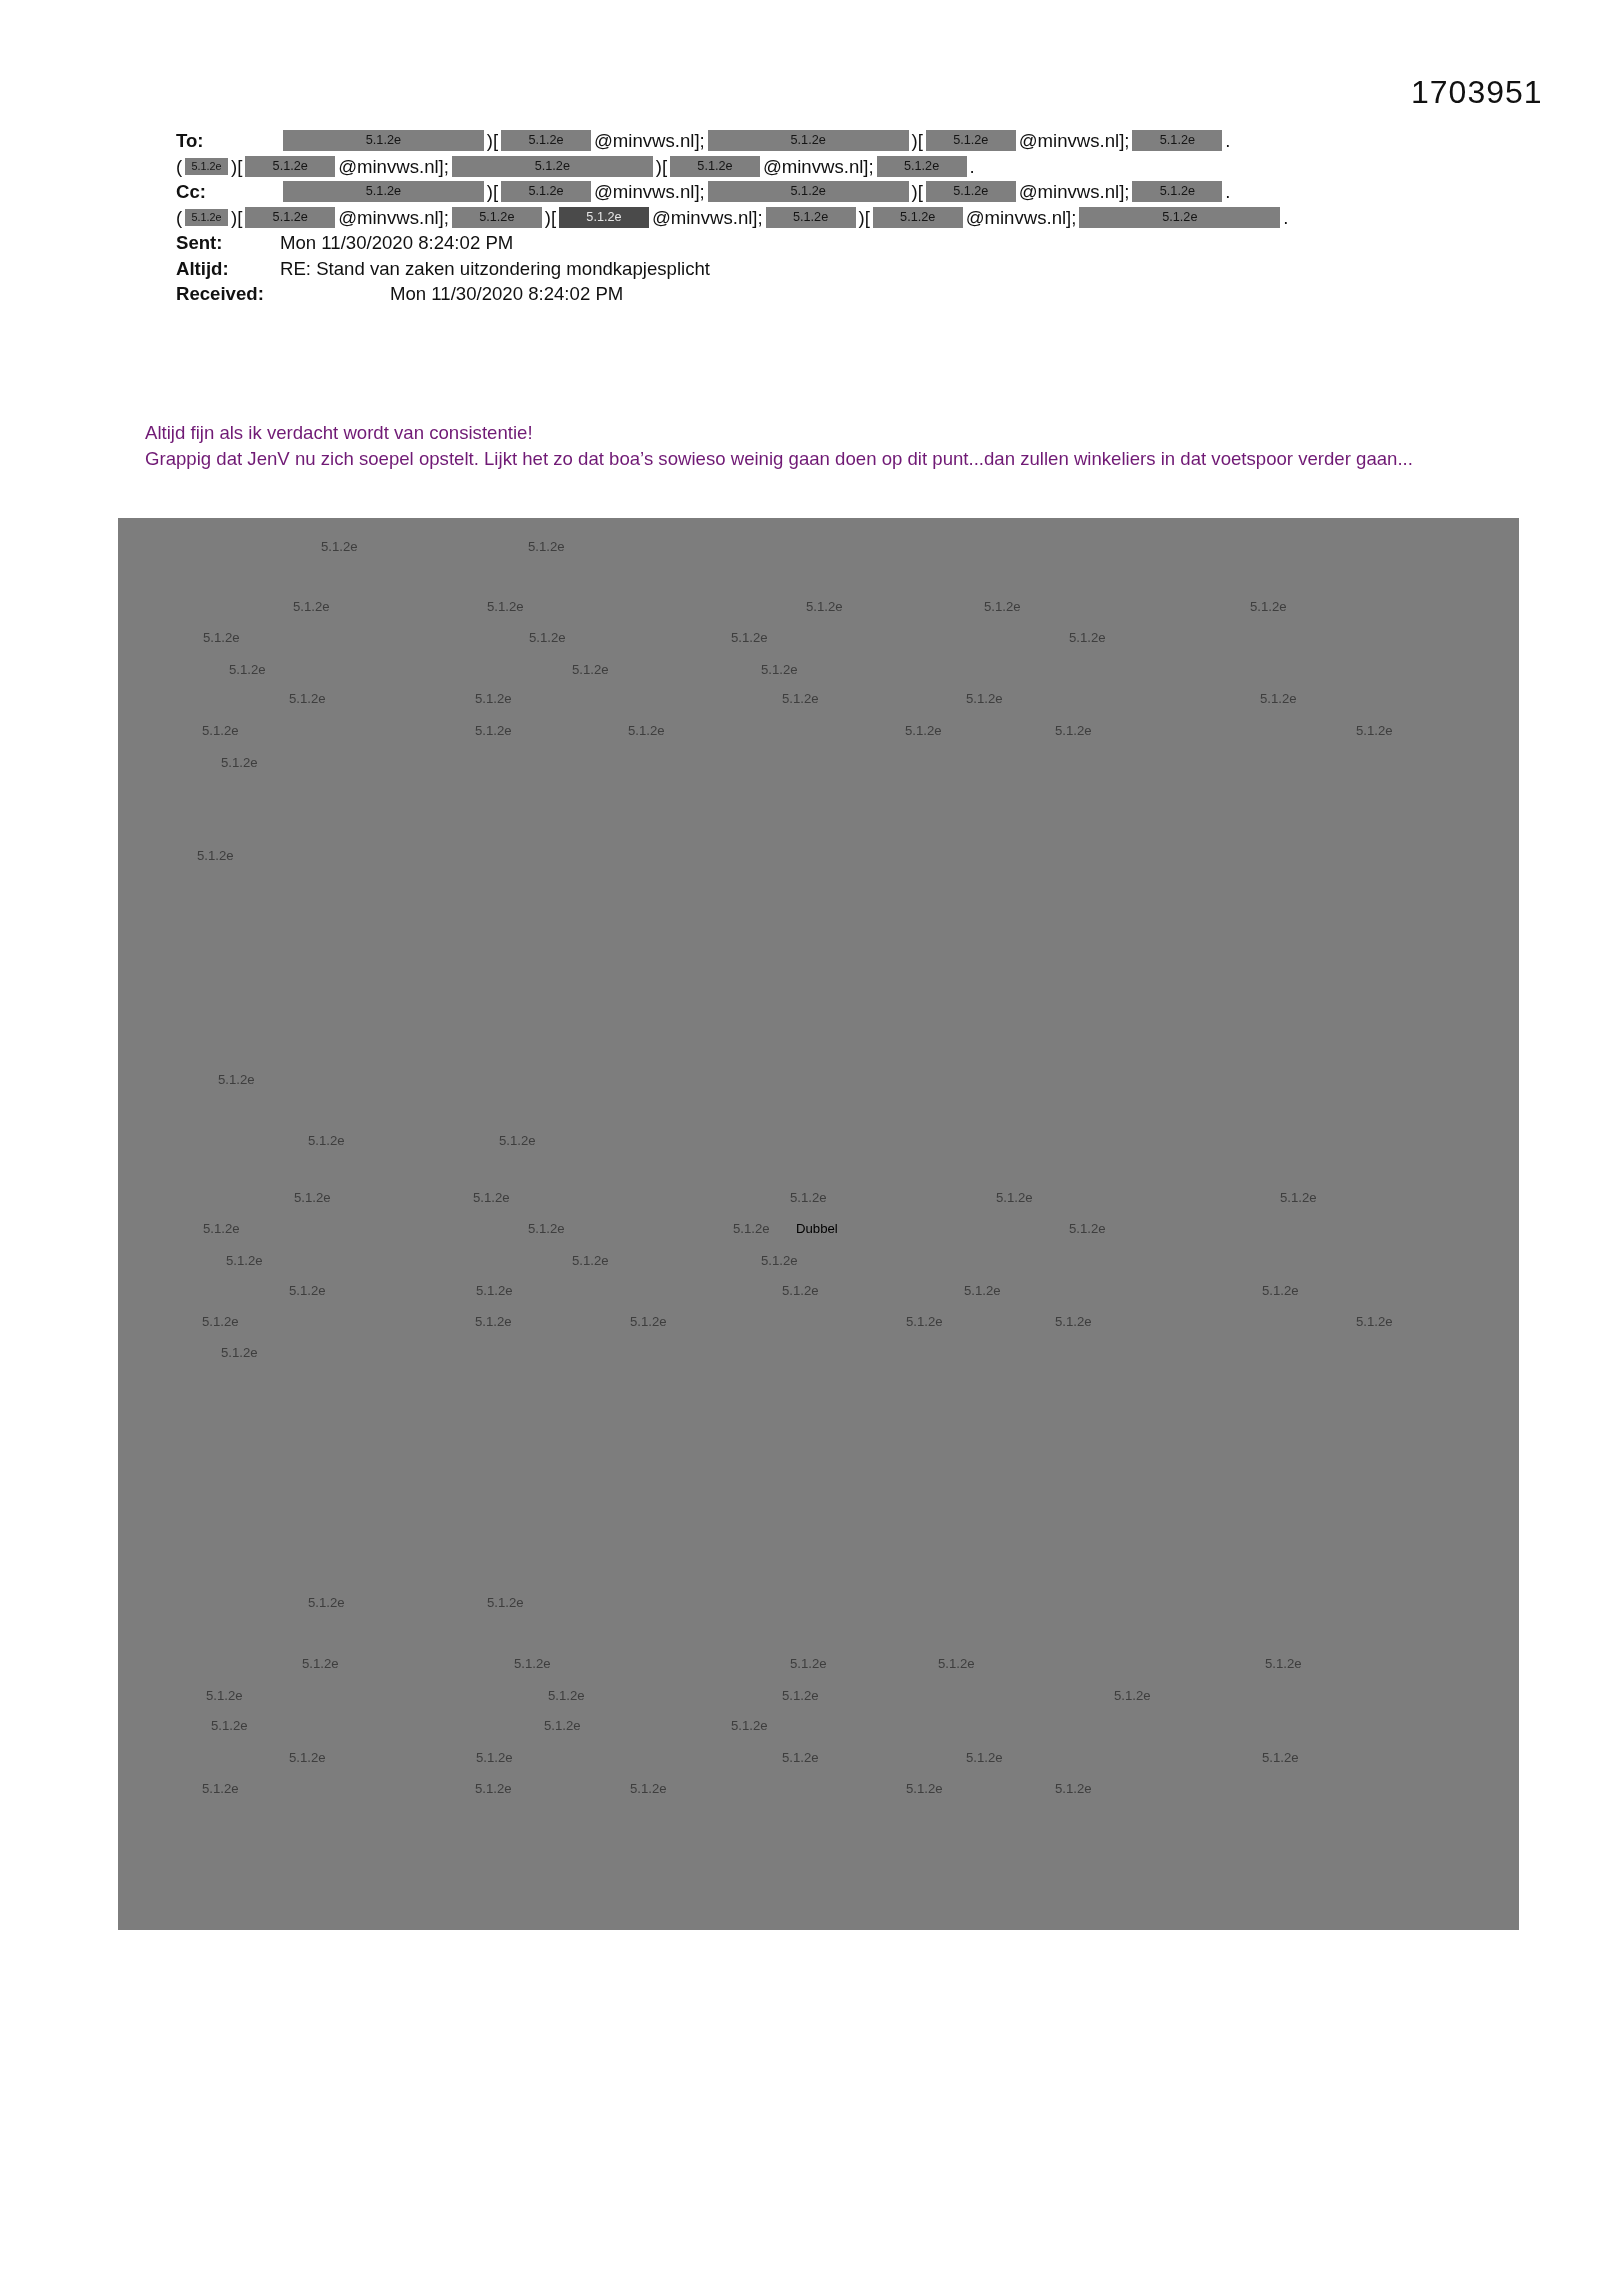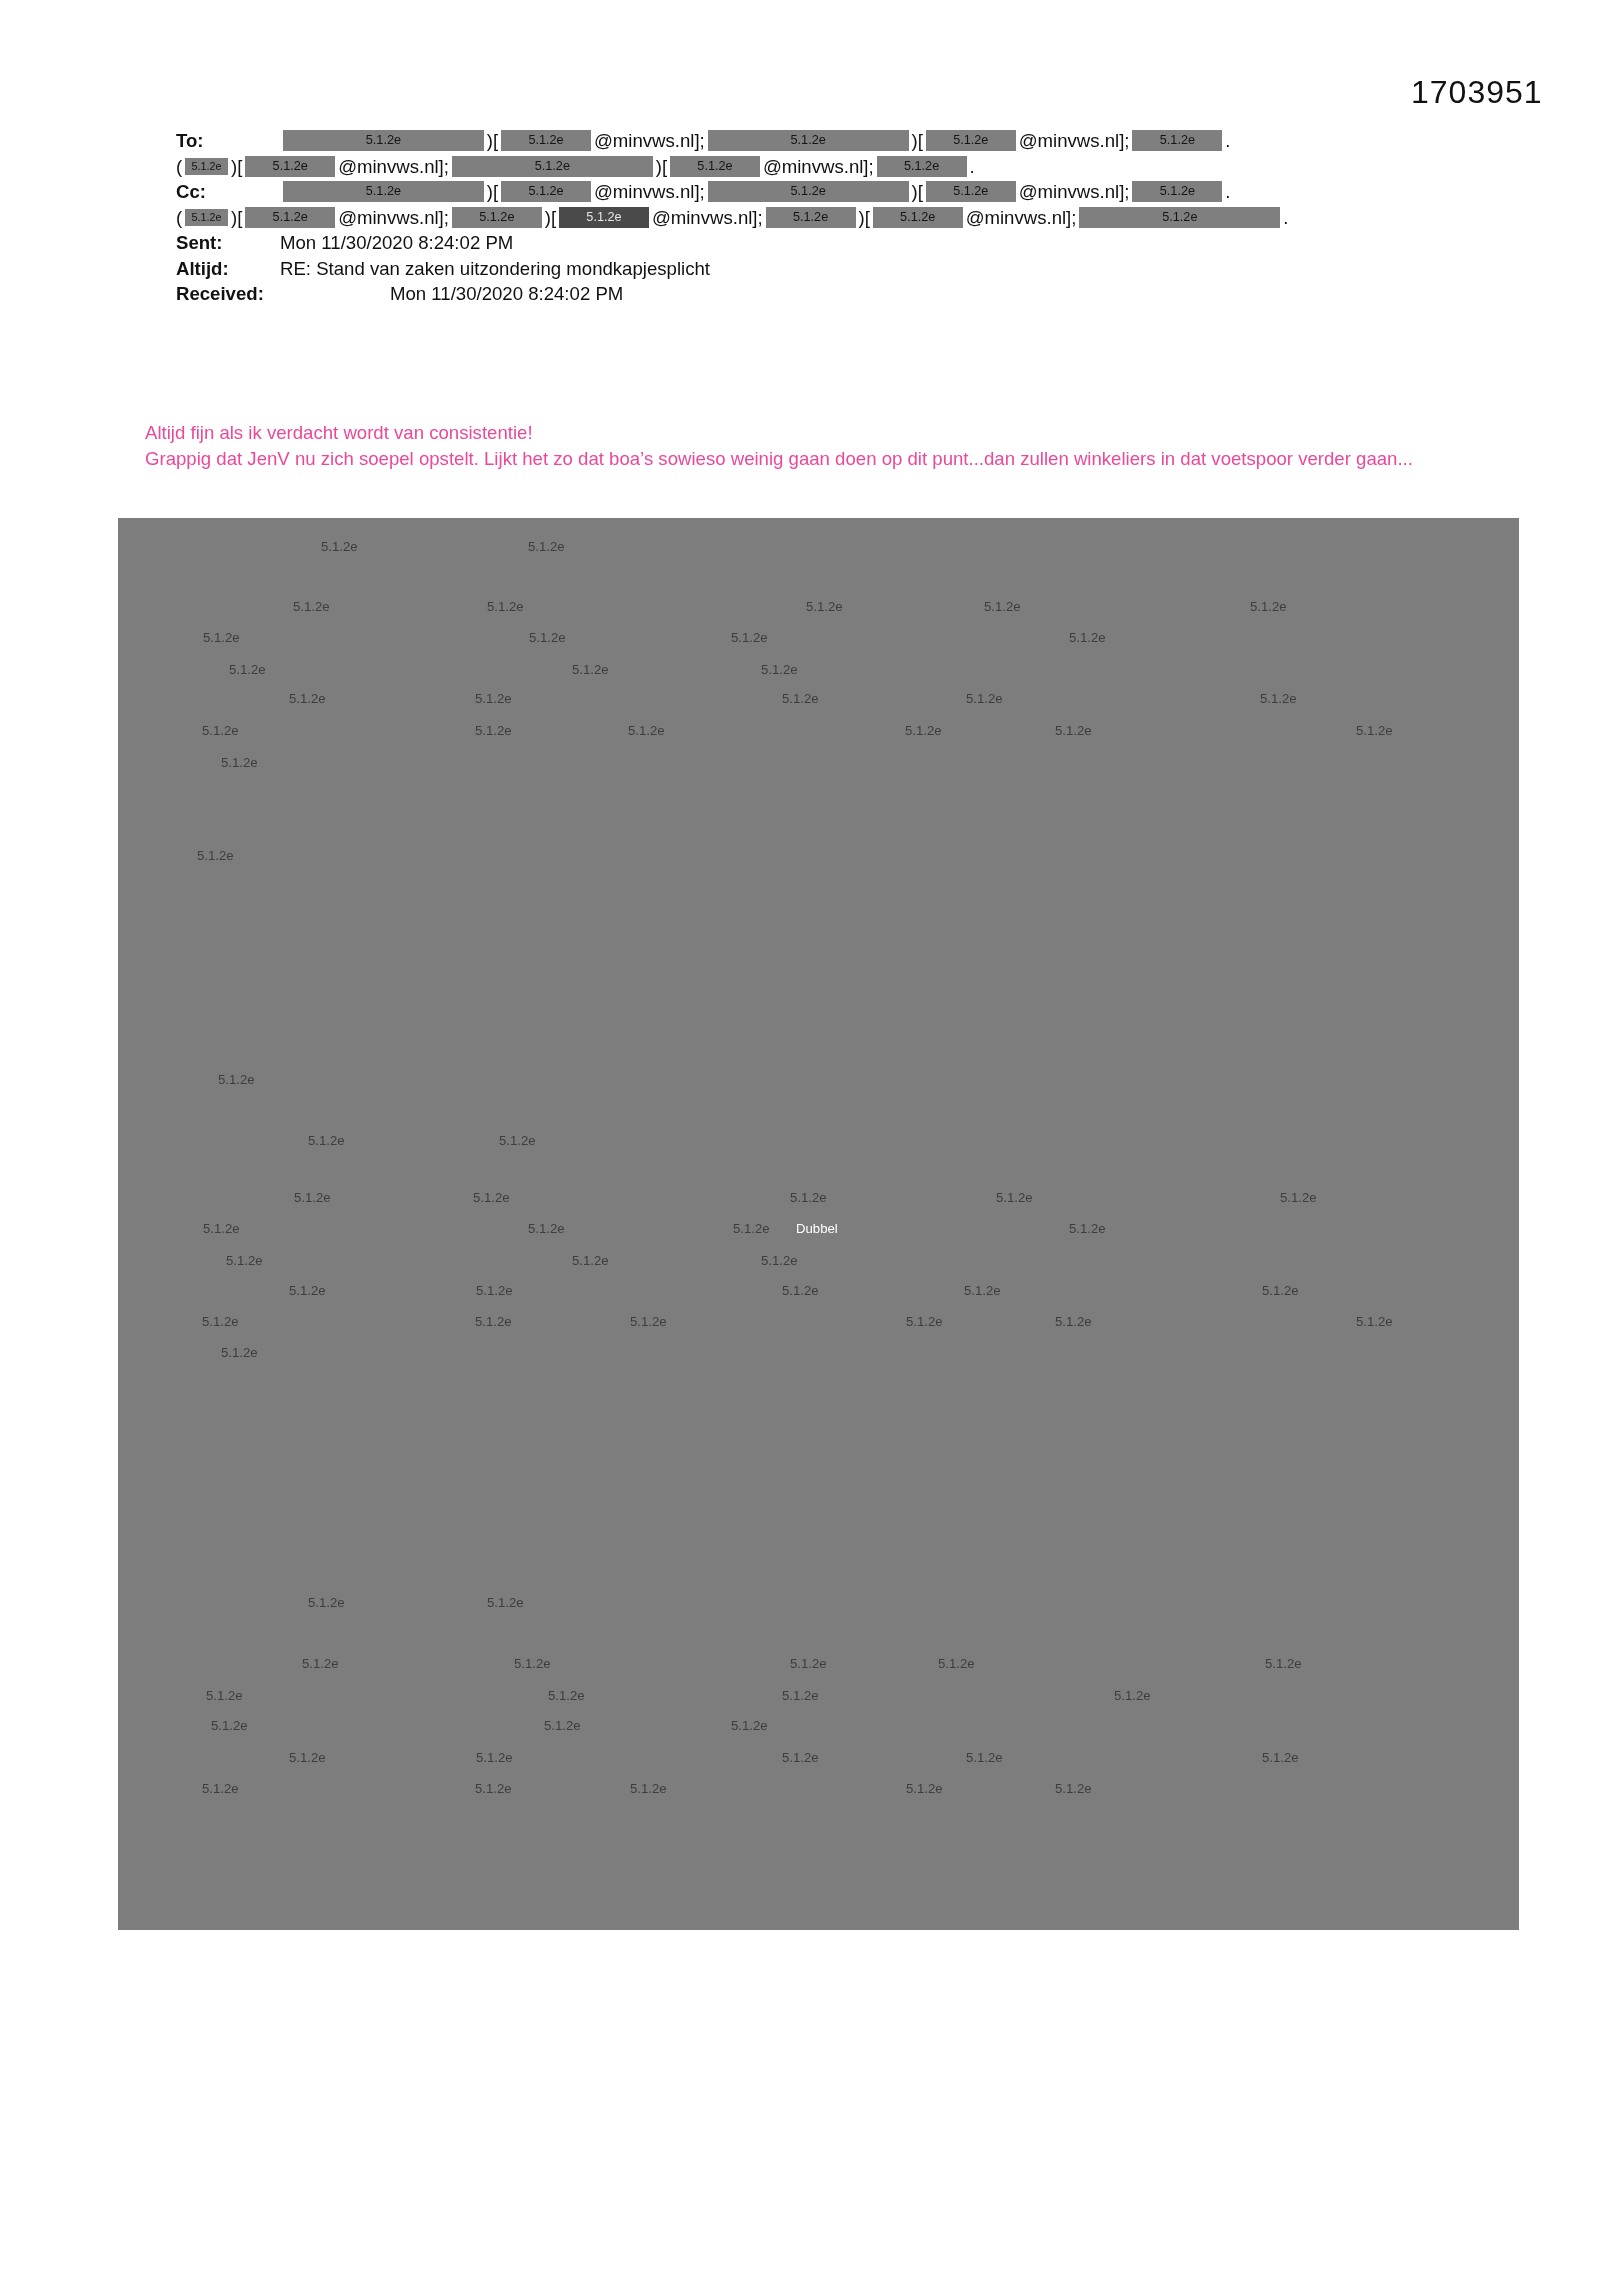--- a/index.html
+++ b/index.html
@@ -62,38 +62,38 @@
   .chip.cw { min-width: 201px; }
   .chip.c  { min-width: 90px; }
   .chip.cs { min-width: 43px; font-size: 10.8px; height: 16.7px; line-height: 16.7px; padding: 0 3.9px; }
   .chip.cd { min-width: 90px; background: #4a4a4a; color: #e6e6e6; }
   .intro {
     position: absolute;
     left: 145px;
     top: 420px;
     width: 1304px;
     font-size: 18.6px;
-    color: #ec4899;
+    color: #701a75;
   }
   .intro p { margin: 0; line-height: 25.5px; }
   .redacted-block {
     position: absolute;
     left: 118px;
     top: 518px;
     width: 1401px;
     height: 1412px;
     background: #7d7d7d;
   }
   .rmark {
     position: absolute;
     font-size: 13.2px;
     color: #3e3e3e;
     white-space: nowrap;
   }
-  .rmark.word { color: #ffffff; }
+  .rmark.word { color: #000000; }
 </style>
 </head>
 <body>
 
 <div class="page">
 
   <div class="docnum">1703951</div>
 
   <div class="email-header">
       <div class="h-line"><span class="h-label">To:</span><span class="chip cw">5.1.2e</span><span class="h-text">)[</span><span class="chip c">5.1.2e</span><span class="h-text">@minvws.nl];</span><span class="chip cw">5.1.2e</span><span class="h-text">)[</span><span class="chip c">5.1.2e</span><span class="h-text">@minvws.nl];</span><span class="chip c">5.1.2e</span><span class="h-text">.</span></div>

